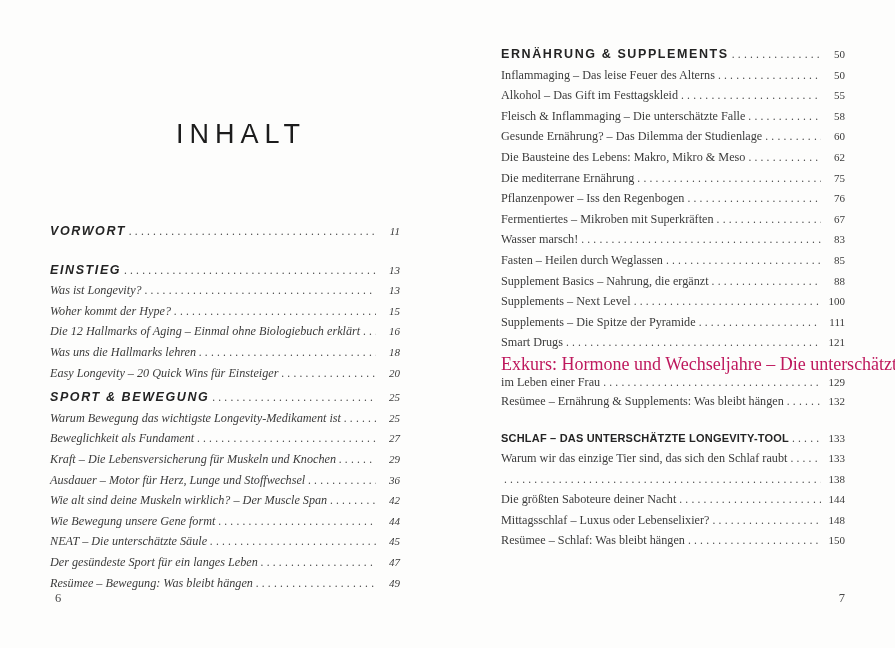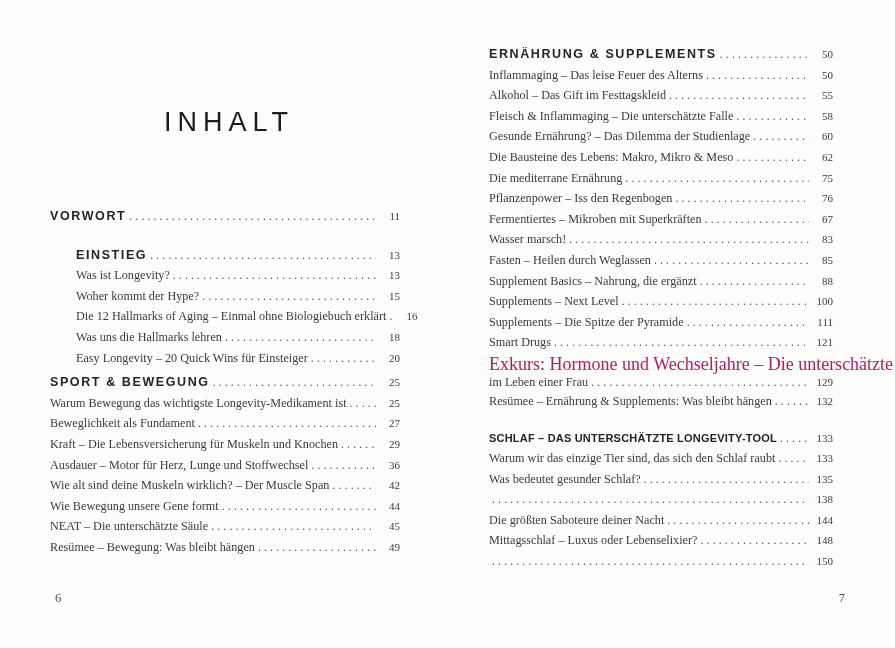--- a/index.html
+++ b/index.html
@@ -15,28 +15,28 @@
 
   .toc-title {
     position: absolute;
     left: 50px; width: 350px; top: 103px;
     text-align: center;
     font-family: "Liberation Sans", sans-serif;
     font-weight: 400;
     font-size: 27px;
     letter-spacing: 6px;
     color: #1c1c1c;
-    margin: 4px;
+    margin: 16px;
   }
 
   .column { position: absolute; }
-  .column-left  { left: 50px;  width: 350px; top: 206px; }
-  .column-right { left: 489px; width: 344px; top: 44px; }
-
-  .column-left  .toc-section:nth-child(2) { margin-top: 18px; margin-left: 26px; }
+  .column-left  { left: 50px;  width: 350px; top: 221px; font-style: italic; }
+  .column-right { left: 501px; width: 344px; top: 44px; }
+
+  .column-left  .toc-section:nth-child(2) { margin-top: 18px; }
   .column-left  .toc-section:nth-child(3) { margin-top: 4px; }
   .column-right .toc-section + .toc-section { margin-top: 16px; }
 
   .toc-row { display: flex; align-items: baseline; line-height: 20.6px; }
 
   .heading-row .toc-text {
     font-family: "Liberation Sans", sans-serif;
     font-weight: 700;
     font-size: 12.5px;
     letter-spacing: 1.6px;
@@ -215,20 +215,28 @@
 
     <div class="toc-row entry-row">
       <span class="toc-text">NEAT – Die unterschätzte Säule</span>
       <span class="dots"></span>
       <span class="toc-page">45</span>
     </div>
   </div>
         <div class="toc-entry">
 
     <div class="toc-row entry-row">
+      <span class="toc-text">Der gesündeste Sport für ein langes Leben</span>
+      <span class="dots"></span>
+      <span class="toc-page">47</span>
+    </div>
+  </div>
+        <div class="toc-entry">
+
+    <div class="toc-row entry-row">
       <span class="toc-text">Resümee – Bewegung: Was bleibt hängen</span>
       <span class="dots"></span>
       <span class="toc-page">49</span>
     </div>
   </div>
       </section>
 </div>
   <div class="column column-right">
   <section class="toc-section">
     <div class="toc-row heading-row">
@@ -376,28 +384,20 @@
 
     <div class="toc-row entry-row">
       <span class="toc-text">Warum wir das einzige Tier sind, das sich den Schlaf raubt</span>
       <span class="dots"></span>
       <span class="toc-page">133</span>
     </div>
   </div>
         <div class="toc-entry">
 
     <div class="toc-row entry-row">
-      <span class="toc-text">Was bedeutet gesunder Schlaf?</span>
-      <span class="dots"></span>
-      <span class="toc-page">135</span>
-    </div>
-  </div>
-        <div class="toc-entry">
-
-    <div class="toc-row entry-row">
       <span class="dots"></span>
       <span class="toc-page">138</span>
     </div>
   </div>
         <div class="toc-entry">
 
     <div class="toc-row entry-row">
       <span class="toc-text">Die größten Saboteure deiner Nacht</span>
       <span class="dots"></span>
       <span class="toc-page">144</span>
@@ -407,20 +407,21 @@
 
     <div class="toc-row entry-row">
       <span class="toc-text">Mittagsschlaf – Luxus oder Lebenselixier?</span>
       <span class="dots"></span>
       <span class="toc-page">148</span>
     </div>
   </div>
         <div class="toc-entry">
 
     <div class="toc-row entry-row">
+      <span class="toc-text">Resümee – Schlaf: Was bleibt hängen</span>
       <span class="dots"></span>
       <span class="toc-page">150</span>
     </div>
   </div>
       </section>
 </div>
 
   <div class="folio folio-left">6</div>
   <div class="folio folio-right">7</div>
 </div>

